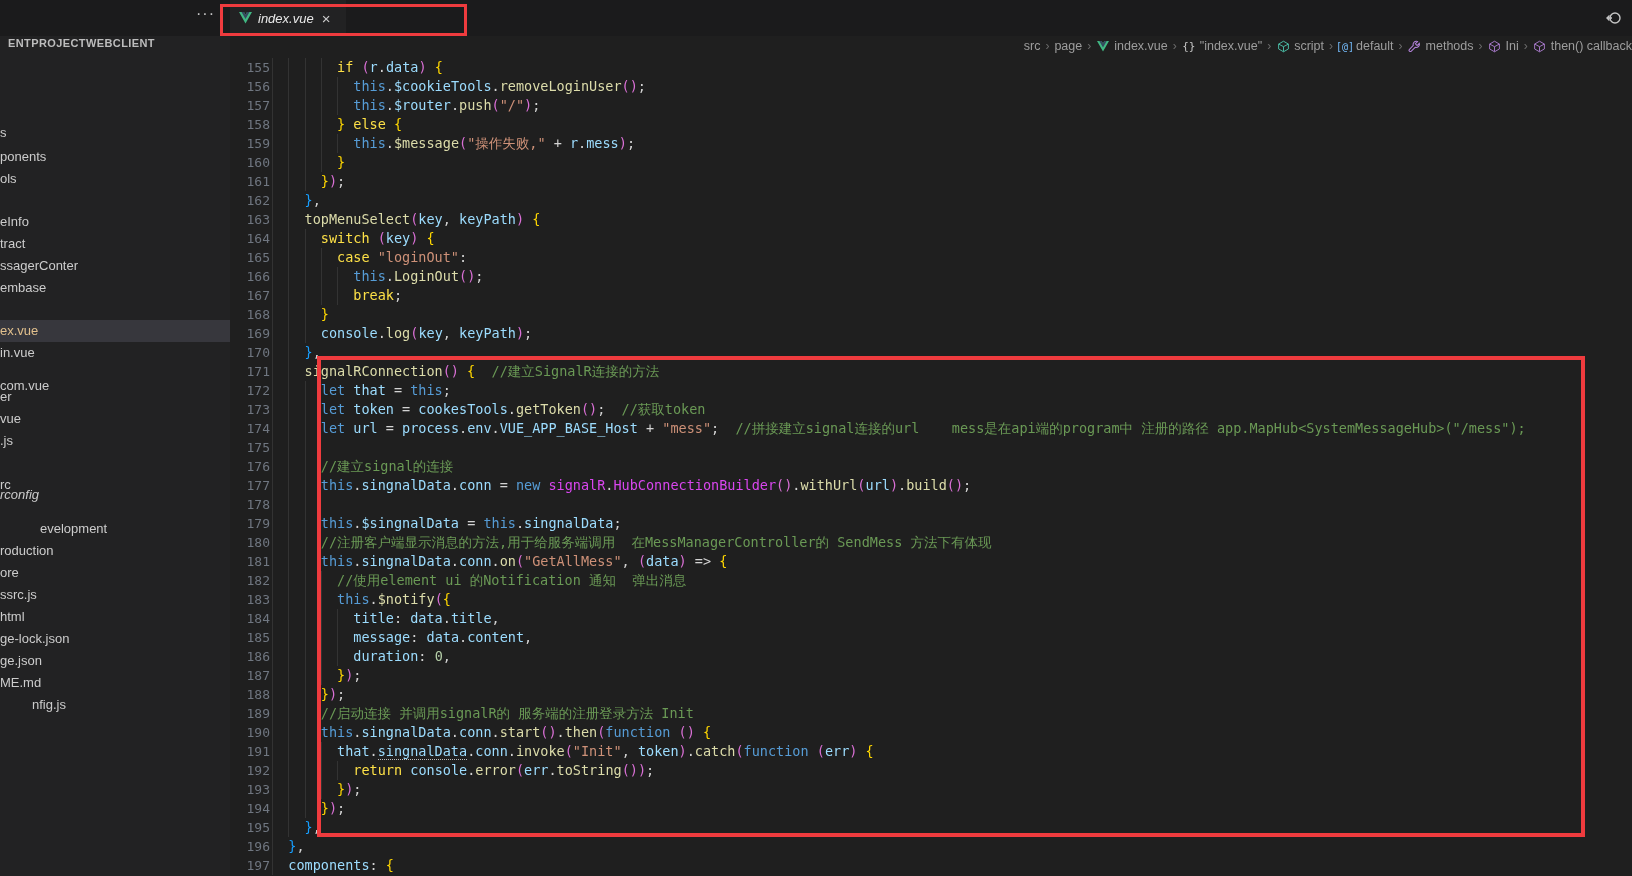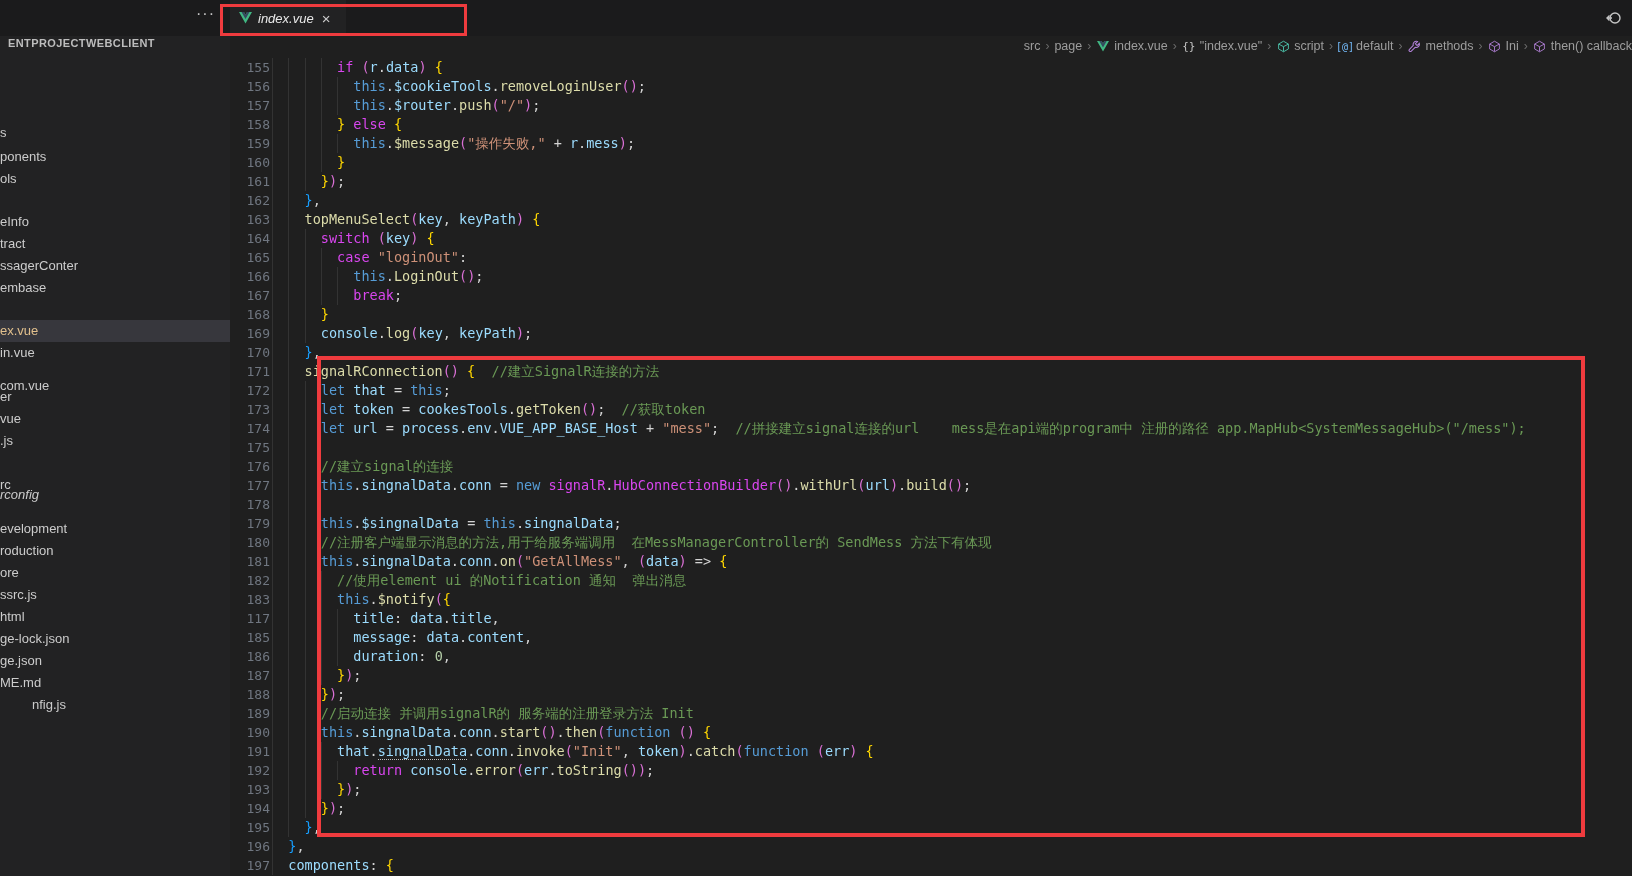--- a/index.html
+++ b/index.html
@@ -28,21 +28,21 @@
   .bc-item { display:flex; align-items:center; gap:4px; cursor:pointer; }
   .bc-sep { color:#6a6a6a; margin:0 5px; font-size:12px; }
   .bc-icon { display:inline-flex; width:14px; height:14px; align-items:center; justify-content:center; font-size:10px; }
 
   
   #editor { position:absolute; left:230px; top:58px; right:0; bottom:0; overflow:hidden; }
   .line { height:19px; line-height:19px; white-space:nowrap; font-family:"DejaVu Sans Mono", monospace; font-size:13.5px; }
   .ln { display:inline-block; width:40px; text-align:right; color:#6f7680; margin-right:2px; font-size:13px; }
   .code { white-space:pre; }
   .g { display:inline-block; white-space:pre; background:linear-gradient(to right, rgba(255,255,255,.09) 1px, transparent 1px); }
-  .kc{color:#d946ef} .kb{color:#569CD6} .fn{color:#DCDCAA} .v{color:#9CDCFE}
+  .kc{color:#fde047} .kb{color:#569CD6} .fn{color:#DCDCAA} .v{color:#9CDCFE}
   .cl{color:#d946ef} .s{color:#CE9178} .n{color:#B5CEA8} .c{color:#6A9955}
   .p{color:#D4D4D4} .by{color:#FFD700} .bp{color:#DA70D6} .bb{color:#179FFF}
   .vu{color:#9CDCFE; border-bottom:1px dotted #bdbdbd;}
 
   
   .annot { position:absolute; border-style:solid; border-color:#ef3b3e; pointer-events:none; z-index:50; }
 </style>
 </head>
 <body>
 
@@ -61,21 +61,21 @@
         <div class="tree-item" style="top: 255px;">ssagerConter</div>
         <div class="tree-item" style="top: 277px;">embase</div>
         <div class="tree-item selected modified" style="top: 320px;">ex.vue</div>
         <div class="tree-item" style="top: 342px;">in.vue</div>
         <div class="tree-item" style="top: 375px;">com.vue</div>
         <div class="tree-item" style="top: 386px;">er</div>
         <div class="tree-item" style="top: 408px;">vue</div>
         <div class="tree-item" style="top: 430px;">.js</div>
         <div class="tree-item" style="top: 474px;">rc</div>
         <div class="tree-item" style="top: 484px; font-style: italic;">rconfig</div>
-        <div class="tree-item" style="top: 518px;">evelopment</div>
+        <div class="tree-item" style="top: 518px; margin-left: 40px;">evelopment</div>
         <div class="tree-item" style="top: 540px;">roduction</div>
         <div class="tree-item" style="top: 562px;">ore</div>
         <div class="tree-item" style="top: 584px;">ssrc.js</div>
         <div class="tree-item" style="top: 606px;">html</div>
         <div class="tree-item" style="top: 628px;">ge-lock.json</div>
         <div class="tree-item" style="top: 650px;">ge.json</div>
         <div class="tree-item" style="top: 672px;">ME.md</div>
         <div class="tree-item" style="top: 694px; padding-left: 32px;">nfig.js</div>
       </div>
   </div>
@@ -196,21 +196,21 @@
         <div class="line"><span class="ln">174</span><span class="code"><span class="g">  </span><span class="g">  </span><span class="g">  </span><span class="kb">let</span><span class="p"> </span><span class="v">url</span><span class="p"> = </span><span class="v">process</span><span class="p">.</span><span class="v">env</span><span class="p">.</span><span class="v">VUE_APP_BASE_Host</span><span class="p"> + </span><span class="s">"mess"</span><span class="p">;  </span><span class="c">//拼接建立signal连接的url    mess是在api端的program中 注册的路径 app.MapHub&lt;SystemMessageHub&gt;("/mess");</span></span></div>
         <div class="line"><span class="ln">175</span><span class="code"><span class="g">  </span><span class="g">  </span><span class="g">  </span></span></div>
         <div class="line"><span class="ln">176</span><span class="code"><span class="g">  </span><span class="g">  </span><span class="g">  </span><span class="c">//建立signal的连接</span></span></div>
         <div class="line"><span class="ln">177</span><span class="code"><span class="g">  </span><span class="g">  </span><span class="g">  </span><span class="kb">this</span><span class="p">.</span><span class="v">singnalData</span><span class="p">.</span><span class="v">conn</span><span class="p"> = </span><span class="kb">new</span><span class="p"> </span><span class="cl">signalR</span><span class="p">.</span><span class="cl">HubConnectionBuilder</span><span class="bp">()</span><span class="p">.</span><span class="fn">withUrl</span><span class="bp">(</span><span class="v">url</span><span class="bp">)</span><span class="p">.</span><span class="fn">build</span><span class="bp">()</span><span class="p">;</span></span></div>
         <div class="line"><span class="ln">178</span><span class="code"><span class="g">  </span><span class="g">  </span><span class="g">  </span></span></div>
         <div class="line"><span class="ln">179</span><span class="code"><span class="g">  </span><span class="g">  </span><span class="g">  </span><span class="kb">this</span><span class="p">.</span><span class="v">$singnalData</span><span class="p"> = </span><span class="kb">this</span><span class="p">.</span><span class="v">singnalData</span><span class="p">;</span></span></div>
         <div class="line"><span class="ln">180</span><span class="code"><span class="g">  </span><span class="g">  </span><span class="g">  </span><span class="c">//注册客户端显示消息的方法,用于给服务端调用  在MessManagerController的 SendMess 方法下有体现</span></span></div>
         <div class="line"><span class="ln">181</span><span class="code"><span class="g">  </span><span class="g">  </span><span class="g">  </span><span class="kb">this</span><span class="p">.</span><span class="v">singnalData</span><span class="p">.</span><span class="v">conn</span><span class="p">.</span><span class="fn">on</span><span class="bp">(</span><span class="s">"GetAllMess"</span><span class="p">, </span><span class="bp">(</span><span class="v">data</span><span class="bp">)</span><span class="p"> =&gt; </span><span class="by">{</span></span></div>
         <div class="line"><span class="ln">182</span><span class="code"><span class="g">  </span><span class="g">  </span><span class="g">  </span><span class="g">  </span><span class="c">//使用element ui 的Notification 通知  弹出消息</span></span></div>
         <div class="line"><span class="ln">183</span><span class="code"><span class="g">  </span><span class="g">  </span><span class="g">  </span><span class="g">  </span><span class="kb">this</span><span class="p">.</span><span class="fn">$notify</span><span class="bp">(</span><span class="by">{</span></span></div>
-        <div class="line"><span class="ln">117</span><span class="code"><span class="g">  </span><span class="g">  </span><span class="g">  </span><span class="g">  </span><span class="g">  </span><span class="v">title</span><span class="p">: </span><span class="v">data</span><span class="p">.</span><span class="v">title</span><span class="p">,</span></span></div>
+        <div class="line"><span class="ln">184</span><span class="code"><span class="g">  </span><span class="g">  </span><span class="g">  </span><span class="g">  </span><span class="g">  </span><span class="v">title</span><span class="p">: </span><span class="v">data</span><span class="p">.</span><span class="v">title</span><span class="p">,</span></span></div>
         <div class="line"><span class="ln">185</span><span class="code"><span class="g">  </span><span class="g">  </span><span class="g">  </span><span class="g">  </span><span class="g">  </span><span class="v">message</span><span class="p">: </span><span class="v">data</span><span class="p">.</span><span class="v">content</span><span class="p">,</span></span></div>
         <div class="line"><span class="ln">186</span><span class="code"><span class="g">  </span><span class="g">  </span><span class="g">  </span><span class="g">  </span><span class="g">  </span><span class="v">duration</span><span class="p">: </span><span class="n">0</span><span class="p">,</span></span></div>
         <div class="line"><span class="ln">187</span><span class="code"><span class="g">  </span><span class="g">  </span><span class="g">  </span><span class="g">  </span><span class="by">}</span><span class="bp">)</span><span class="p">;</span></span></div>
         <div class="line"><span class="ln">188</span><span class="code"><span class="g">  </span><span class="g">  </span><span class="g">  </span><span class="by">}</span><span class="bp">)</span><span class="p">;</span></span></div>
         <div class="line"><span class="ln">189</span><span class="code"><span class="g">  </span><span class="g">  </span><span class="g">  </span><span class="c">//启动连接 并调用signalR的 服务端的注册登录方法 Init</span></span></div>
         <div class="line"><span class="ln">190</span><span class="code"><span class="g">  </span><span class="g">  </span><span class="g">  </span><span class="kb">this</span><span class="p">.</span><span class="v">singnalData</span><span class="p">.</span><span class="v">conn</span><span class="p">.</span><span class="fn">start</span><span class="bp">()</span><span class="p">.</span><span class="fn">then</span><span class="bp">(</span><span class="kb">function</span><span class="p"> </span><span class="bp">()</span><span class="p"> </span><span class="by">{</span></span></div>
         <div class="line"><span class="ln">191</span><span class="code"><span class="g">  </span><span class="g">  </span><span class="g">  </span><span class="g">  </span><span class="v">that</span><span class="p">.</span><span class="vu">singnalData</span><span class="p">.</span><span class="v">conn</span><span class="p">.</span><span class="fn">invoke</span><span class="bp">(</span><span class="s">"Init"</span><span class="p">, </span><span class="v">token</span><span class="bp">)</span><span class="p">.</span><span class="fn">catch</span><span class="bp">(</span><span class="kb">function</span><span class="p"> </span><span class="bp">(</span><span class="v">err</span><span class="bp">)</span><span class="p"> </span><span class="by">{</span></span></div>
         <div class="line"><span class="ln">192</span><span class="code"><span class="g">  </span><span class="g">  </span><span class="g">  </span><span class="g">  </span><span class="g">  </span><span class="kc">return</span><span class="p"> </span><span class="v">console</span><span class="p">.</span><span class="fn">error</span><span class="bp">(</span><span class="v">err</span><span class="p">.</span><span class="fn">toString</span><span class="bp">()</span><span class="bp">)</span><span class="p">;</span></span></div>
         <div class="line"><span class="ln">193</span><span class="code"><span class="g">  </span><span class="g">  </span><span class="g">  </span><span class="g">  </span><span class="by">}</span><span class="bp">)</span><span class="p">;</span></span></div>
         <div class="line"><span class="ln">194</span><span class="code"><span class="g">  </span><span class="g">  </span><span class="g">  </span><span class="by">}</span><span class="bp">)</span><span class="p">;</span></span></div>

